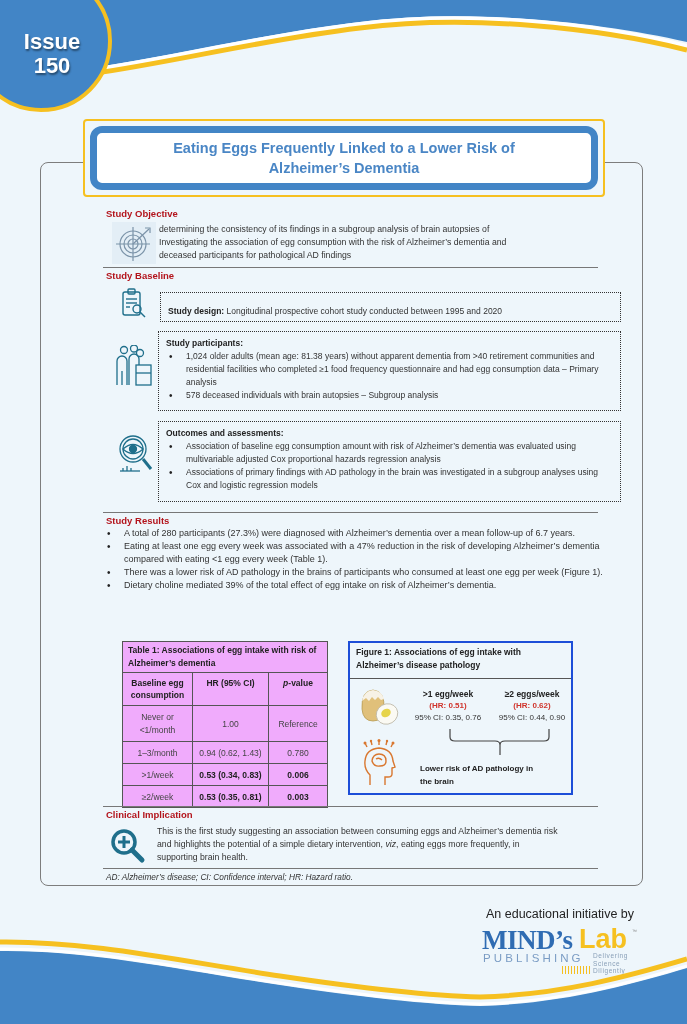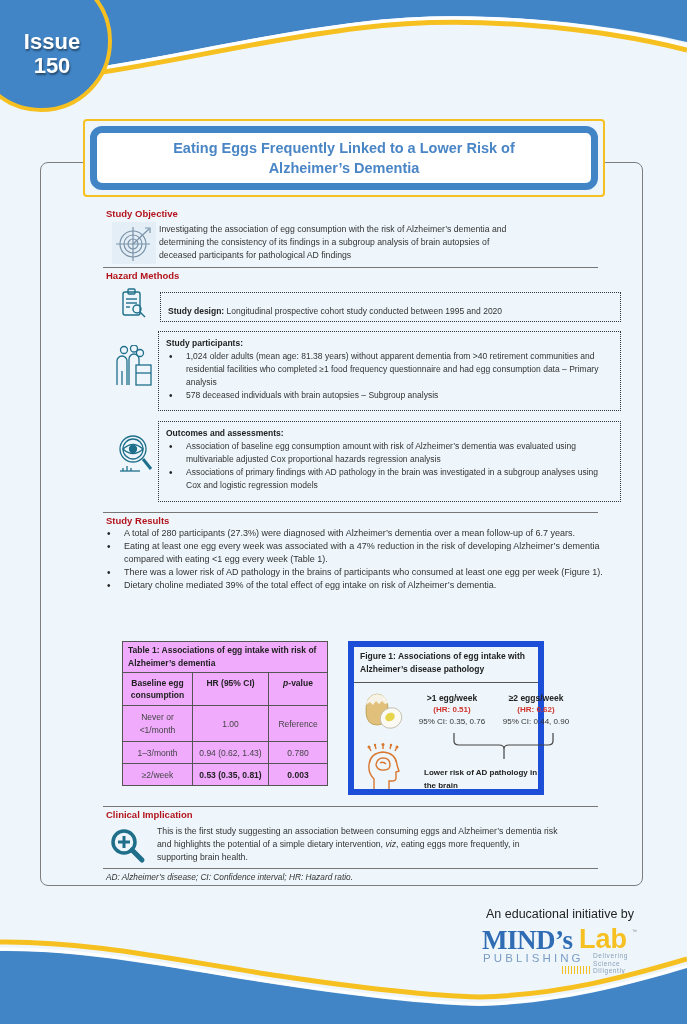--- a/index.html
+++ b/index.html
@@ -73,22 +73,22 @@
   table.t1 {
     border-collapse: collapse; position: absolute; left: 122px; top: 641px; width: 206px;
     font-size: 8.5px; color: #444; background: #f0abfc;
   }
   table.t1 td, table.t1 th { border: 1px solid #555; text-align: center; padding: 4px 2px; }
   table.t1 .cap { text-align: left; font-weight: bold; color: #222; line-height: 13px; padding: 2px 5px; }
   table.t1 th { font-weight: bold; color: #222; line-height: 12px; }
   table.t1 td.b { font-weight: bold; color: #222; }
 
   .fig {
-    position: absolute; left: 348px; top: 641px; width: 196px; height: 154px;
-    border: 6px solid #1d4ed8;
+    position: absolute; left: 348px; top: 641px; width: 225px; height: 154px;
+    border: 2px solid #1d4ed8;
   }
   .fig .cap {
     font-weight: bold; font-size: 8.5px; line-height: 13px; color: #222;
     padding: 3px 6px; border-bottom: 1px solid #555; height: 36px;
   }
   .fig .col { position: absolute; text-align: center; font-size: 8px; line-height: 12px; color: #333; }
   .fig .col .h { font-weight: bold; color: #222; font-size: 8.5px; }
   .fig .col .hr-val { font-weight: bold; color: #d0342c; }
   .fig .concl { position: absolute; left: 70px; top: 119px; width: 120px; font-weight: bold; font-size: 8px; line-height: 13px; color: #222; }
 
@@ -139,28 +139,28 @@
     <circle cx="21" cy="22" r="13"></circle>
       <circle cx="21" cy="22" r="9"></circle>
       <circle cx="21" cy="22" r="5"></circle>
     <line x1="21" y1="5" x2="21" y2="39"></line>
       <line x1="4" y1="22" x2="38" y2="22"></line>
     <line x1="21" y1="22" x2="37" y2="7"></line>
       <path d="M33,6 L38,6 L38,11"></path>
   </g>
 </svg>
 <div class="content" style="top:223px;left:159px;width:460px;">
+  <div class="body-text">determining the consistency of its findings in a subgroup analysis of brain autopsies of</div>
   <div class="body-text">Investigating the association of egg consumption with the risk of Alzheimer’s dementia and</div>
-  <div class="body-text">determining the consistency of its findings in a subgroup analysis of brain autopsies of</div>
   <div class="body-text">deceased participants for pathological AD findings</div>
 </div>
 <div class="hr" style="position:absolute;left:103px;top:267px;width:495px;"></div>
 
 <div class="content" style="top:270px;">
-  <div class="section-h">Hazard Methods</div>
+  <div class="section-h">Study Baseline</div>
 </div>
 
 <svg class="icon" style="left:121px;top:288px;width:26px;height:30px;" viewBox="0 0 26 30">
   <g fill="none" stroke="#1f6f8b" stroke-width="1.4">
     <rect x="2" y="4" width="17" height="23" rx="2"></rect>
     <rect x="7" y="1" width="7" height="5" rx="1"></rect>
     <line x1="5" y1="11" x2="16" y2="11"></line>
       <line x1="5" y1="15" x2="16" y2="15"></line>
       <line x1="5" y1="19" x2="9" y2="19"></line>
     <circle cx="16" cy="21" r="4"></circle>
@@ -233,20 +233,25 @@
   </tr>
   <tr style="height:36px;">
     <td style="line-height:13px;">Never or &lt;1/month</td>
     <td>1.00</td>
     <td>Reference</td>
   </tr>
   <tr style="height:22px;">
     <td>1–3/month</td>
     <td>0.94 (0.62, 1.43)</td>
     <td>0.780</td>
+  </tr>
+  <tr style="height:22px;">
+    <td>&gt;1/week</td>
+    <td class="b">0.53 (0.34, 0.83)</td>
+    <td class="b">0.006</td>
   </tr>
   <tr style="height:22px;">
     <td>≥2/week</td>
     <td class="b">0.53 (0.35, 0.81)</td>
     <td class="b">0.003</td>
   </tr>
 </tbody>
   </table>
 
 <div class="fig">

